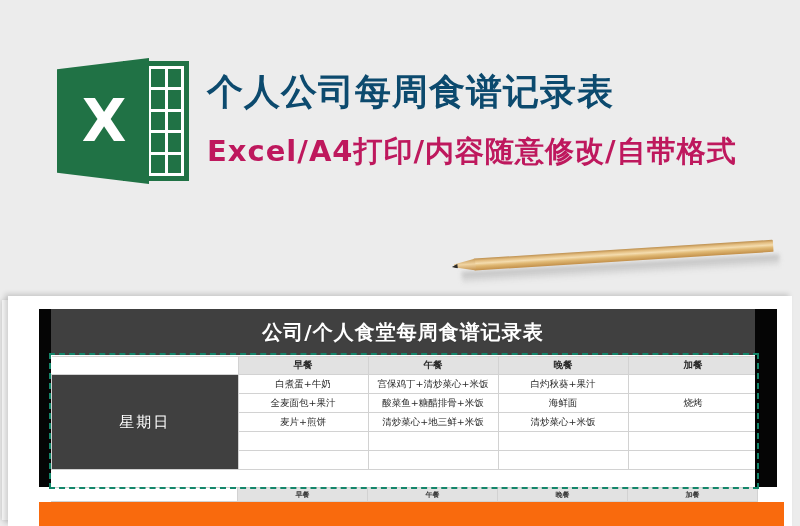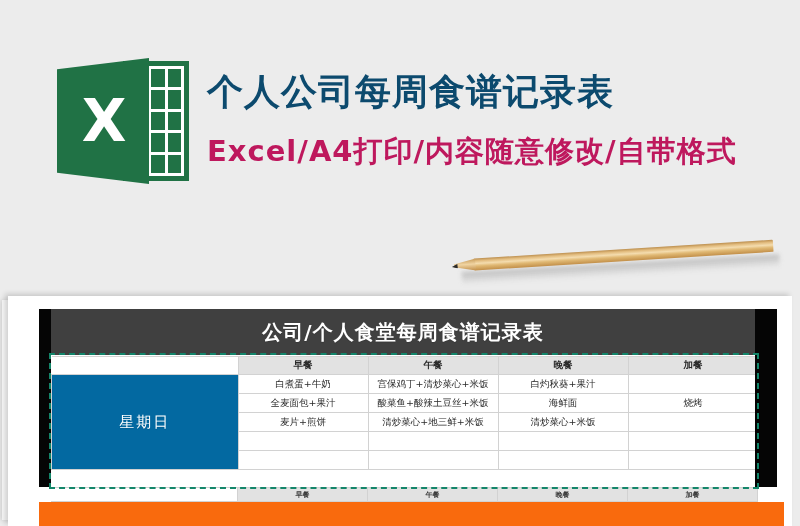--- a/index.html
+++ b/index.html
@@ -279,21 +279,21 @@
     background: #e2e2e2;
     font-weight: bold;
     height: 17px;
     font-size: 9.5px;
   }
   th.daycol-head {
     background: #ffffff !important;
     border-left: none !important;
   }
   td.daycell {
-    background: #0369a1;
+    background: #404040;
     color: #ffffff;
     font-size: 15px;
     font-weight: bold;
     letter-spacing: 2px;
     border: 1px solid #92d050;
     text-shadow: 0 1px 1px rgba(0,0,0,0.10);
   }
 
   
   .bottom-headrow {
@@ -404,21 +404,21 @@
           <tbody>
             <tr>
               <td class="daycell" rowspan="5">星期日</td>
               <td>白煮蛋+牛奶</td>
               <td>宫保鸡丁+清炒菜心+米饭</td>
               <td>白灼秋葵+果汁</td>
               <td></td>
             </tr>
             <tr>
               <td>全麦面包+果汁</td>
-              <td>酸菜鱼+酸辣土豆丝+米饭</td>
+              <td>酸菜鱼+糖醋排骨+米饭</td>
               <td>海鲜面</td>
               <td>烧烤</td>
             </tr>
             <tr>
               <td>麦片+煎饼</td>
               <td>清炒菜心+地三鲜+米饭</td>
               <td>清炒菜心+米饭</td>
               <td></td>
             </tr>
             <tr>

